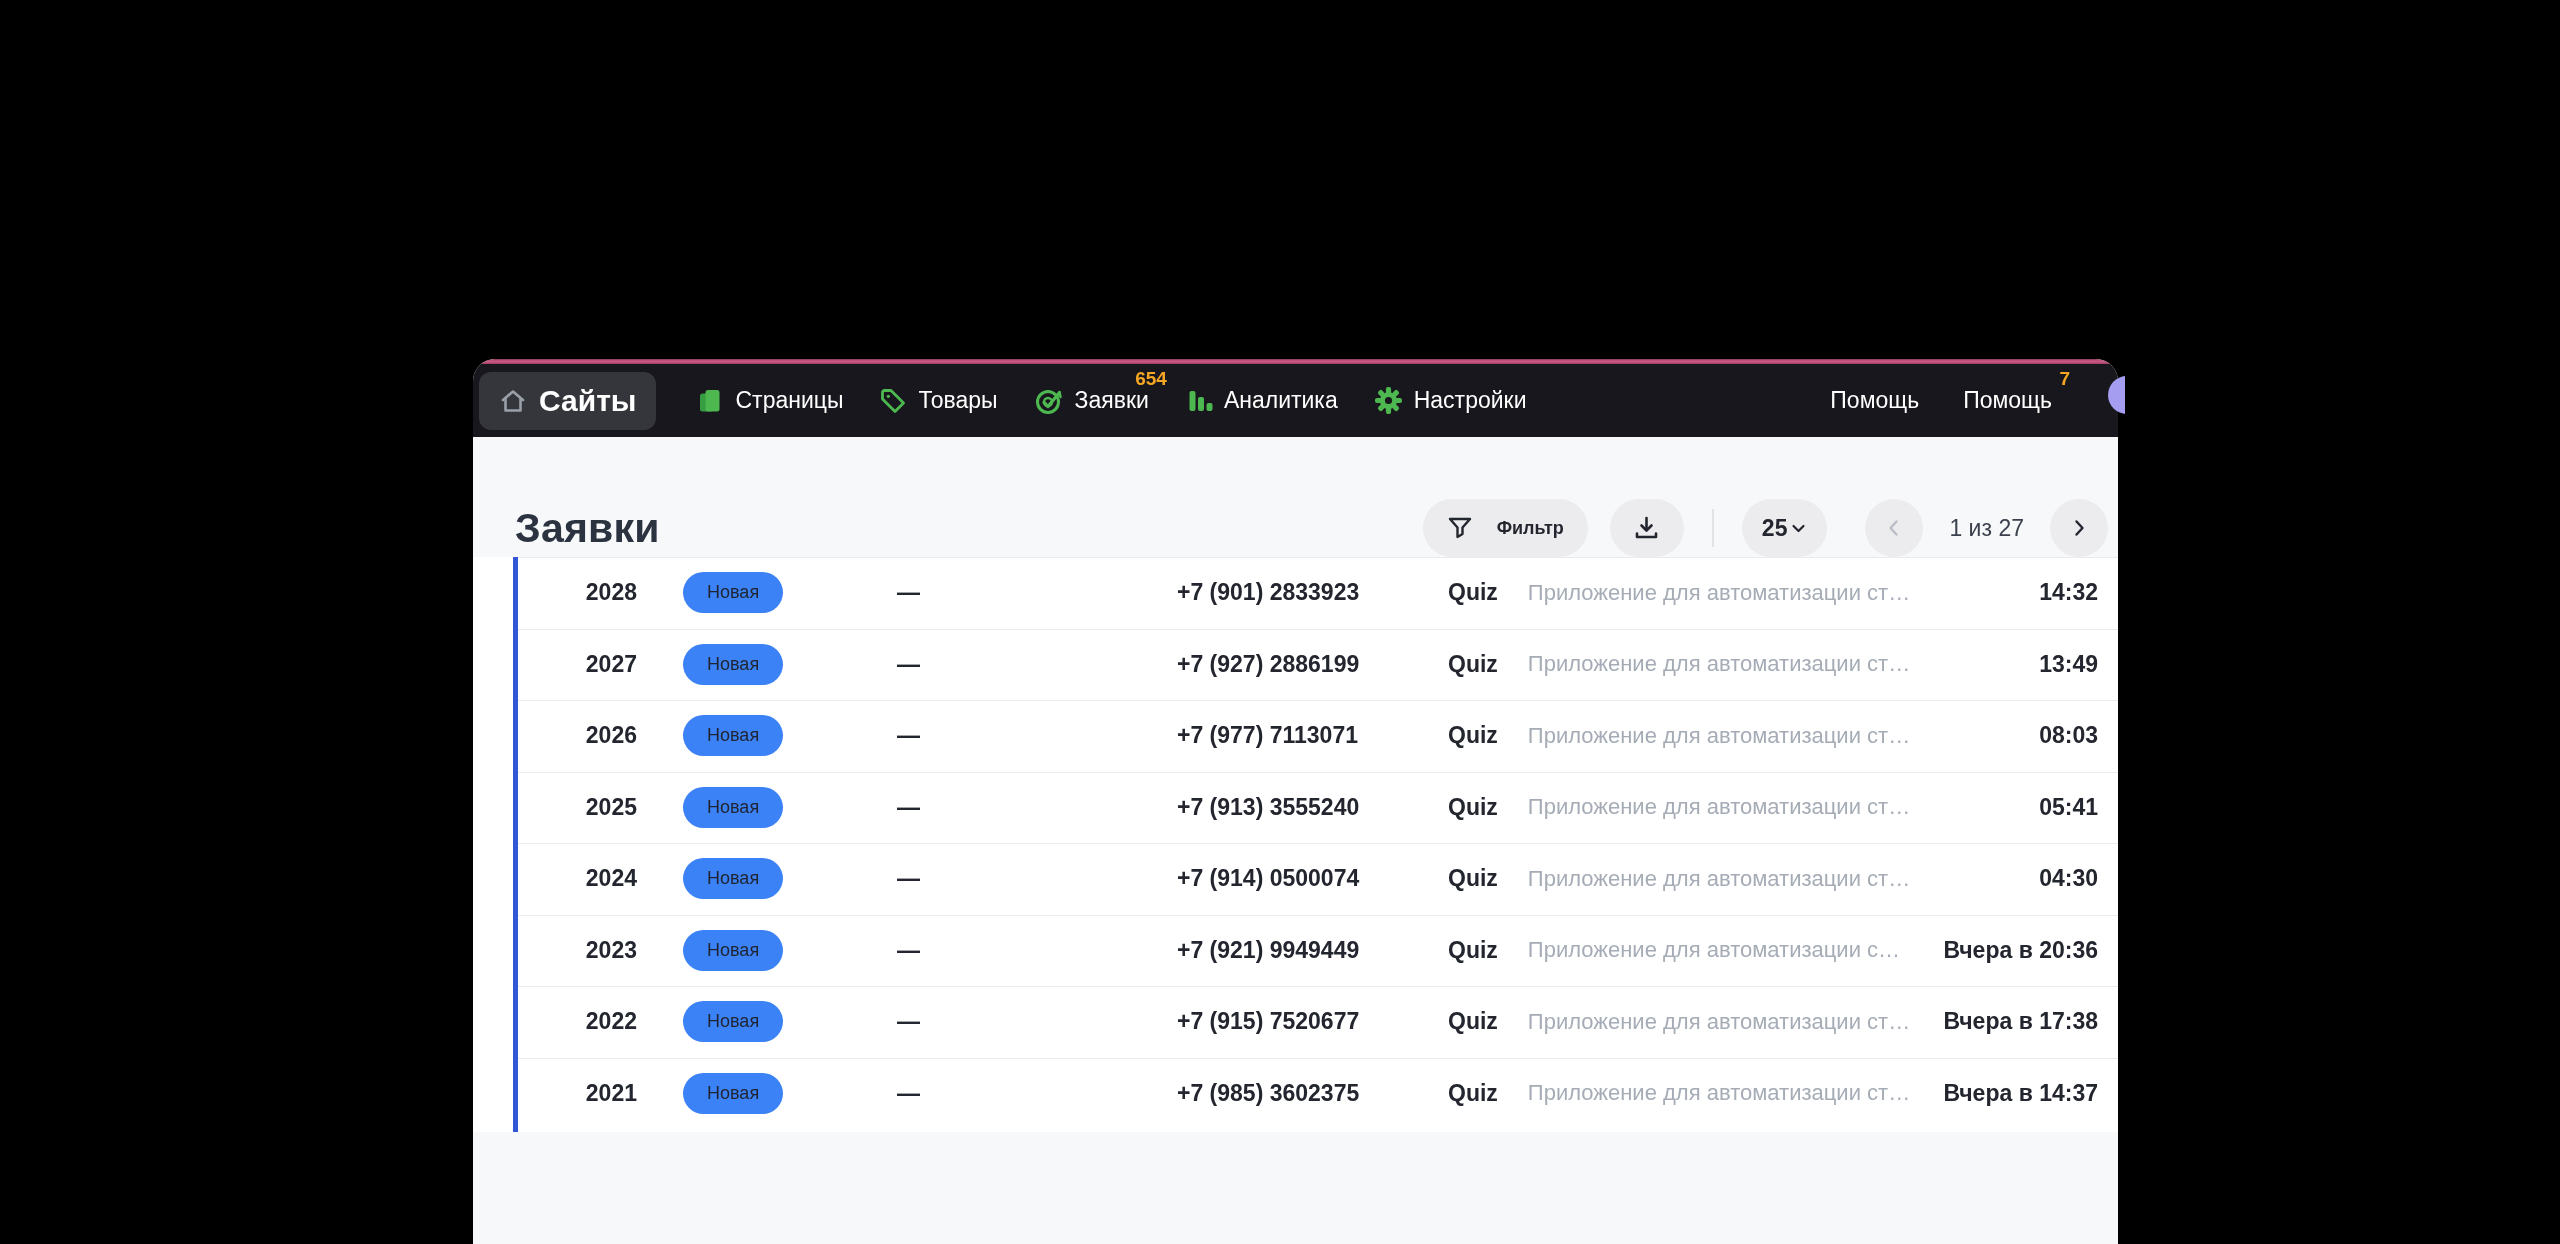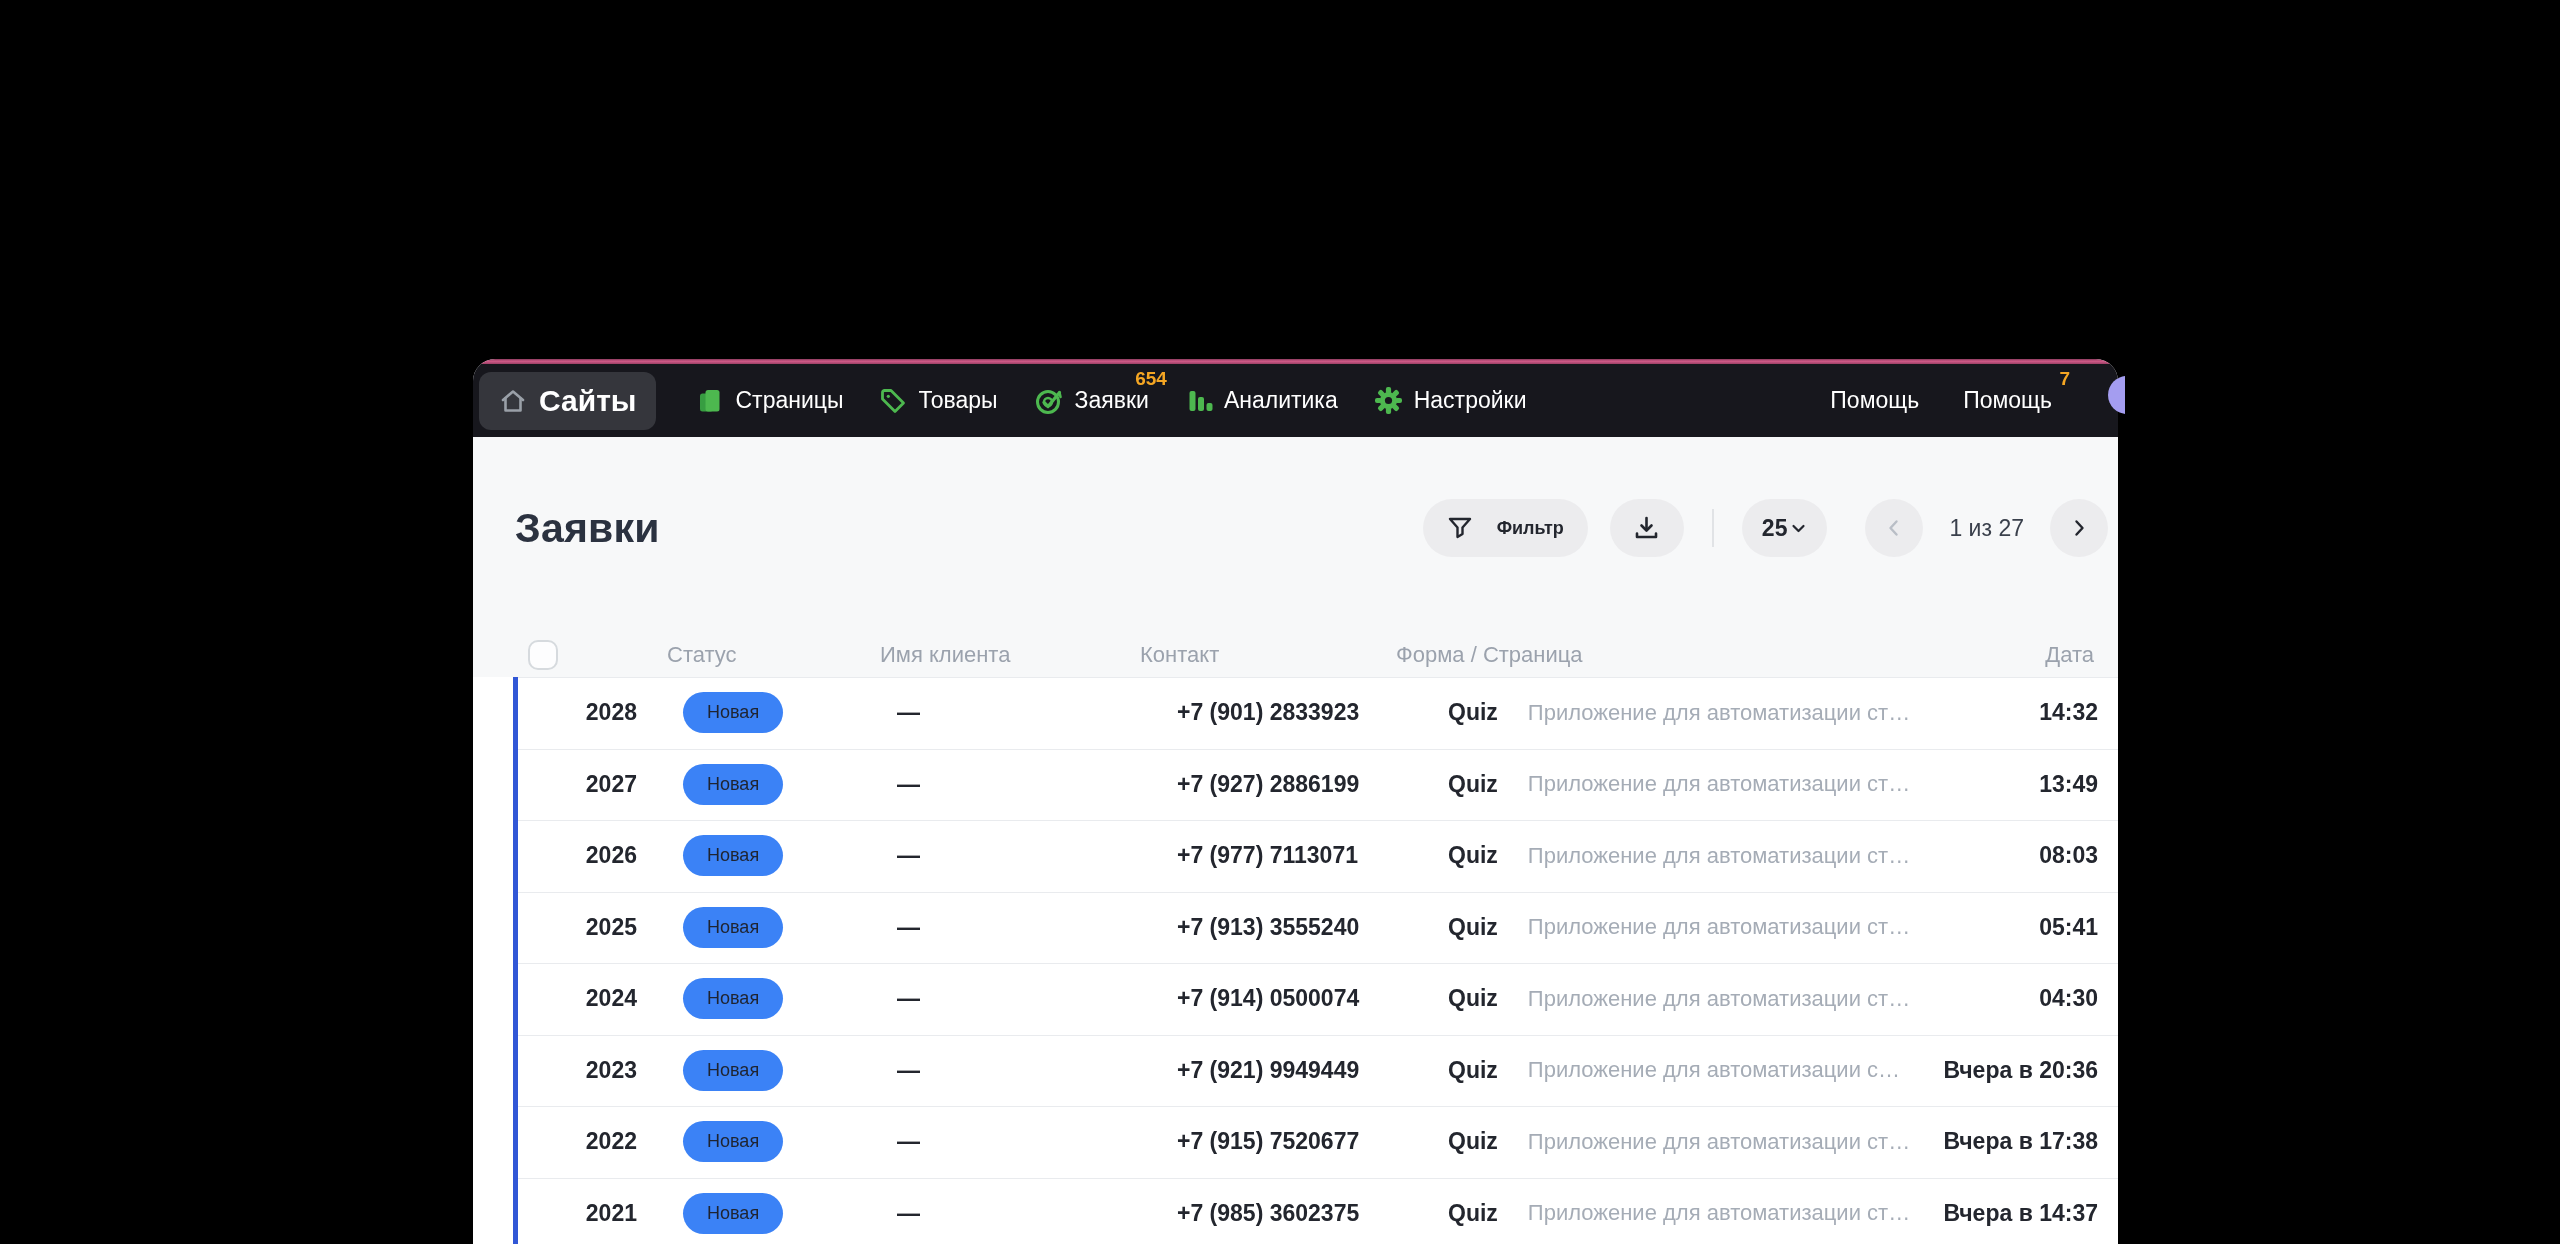--- a/index.html
+++ b/index.html
@@ -239,28 +239,20 @@
           <button class="btn btn-round">
             <span class="icon">
               <svg width="20" height="20" viewBox="0 0 20 20" fill="none" stroke="#23262e" stroke-width="2.4" stroke-linecap="round" stroke-linejoin="round">
                 <path d="M7.5 3.5 L13.5 10 L7.5 16.5"></path>
               </svg>
             </span>
           </button>
         </div>
       </div>
 
-      <div class="thead">
-        <div class="checkbox"></div>
-        <span class="h h-status">Статус</span>
-        <span class="h h-client">Имя клиента</span>
-        <span class="h h-contact">Контакт</span>
-        <span class="h h-form">Форма / Страница</span>
-        <span class="h h-date">Дата</span>
-      </div>
 
       <div class="tbody">
         <div class="accent-bar"></div>
 
   <div class="trow">
     <div class="c-id">2028</div>
     <div class="c-status">
       <span class="status-badge">Новая</span>
     </div>
     <div class="c-client">—</div>

